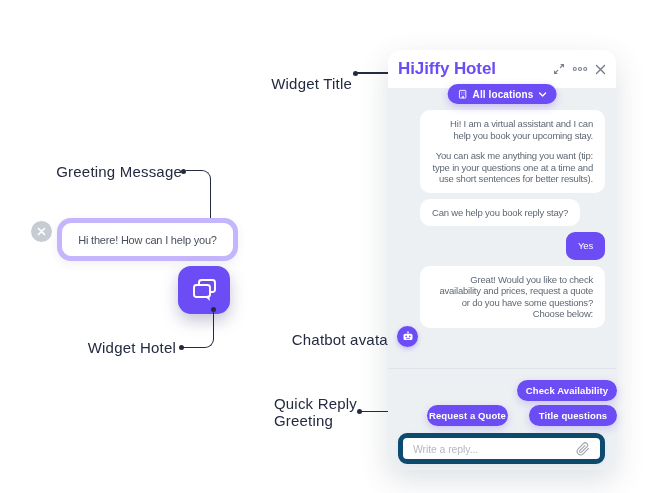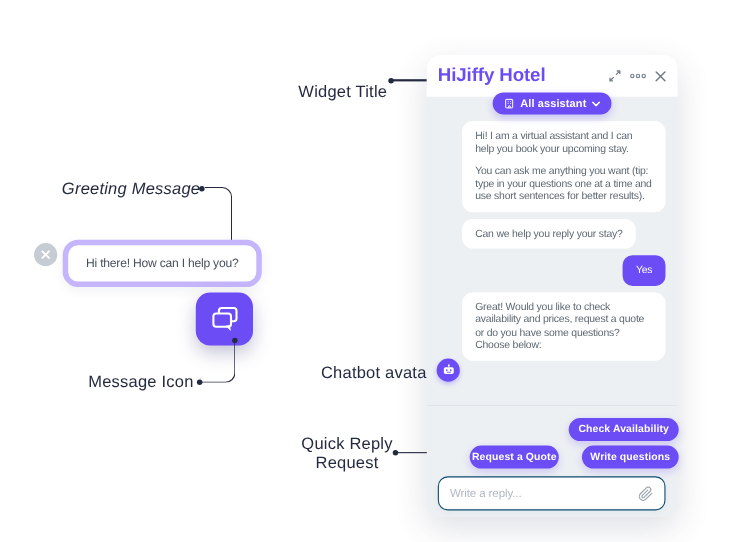--- a/index.html
+++ b/index.html
@@ -7,21 +7,21 @@
   .stage {
     position:relative; width:670px; height:493px; background:#fff;
     font-family:"Liberation Sans","DejaVu Sans",sans-serif; overflow:hidden;
   }
 
   
   .ann-label {
     position:absolute; color:#242a40; font-size:15px; font-weight:500;
     letter-spacing:.2px; white-space:nowrap;
   }
-  .ann-label.two-line { text-align:center; line-height:17px; }
+  .ann-label.two-line { text-align:left; line-height:17px; }
   .dot { position:absolute; width:5px; height:5px; border-radius:50%; background:#242a40; }
   .hline { position:absolute; height:1.5px; background:#242a40; }
   .elbow-down {
     position:absolute; border-top:1.5px solid #242a40; border-right:1.5px solid #242a40;
     border-top-right-radius:9px;
   }
   .elbow-left {
     position:absolute; border-bottom:1.5px solid #242a40; border-right:1.5px solid #242a40;
     border-bottom-right-radius:9px;
   }
@@ -65,21 +65,21 @@
     box-shadow:0 3px 8px rgba(107,76,245,.3); z-index:2;
   }
 
   .chat-body {
     position:absolute; left:0; top:38px; right:0; bottom:102px;
     padding:22px 11px 0 32px; overflow:hidden;
   }
   .bubble {
     background:#fff; border-radius:10px; padding:8px 12px; margin-bottom:6px;
     color:#5e6873; font-size:9.5px; line-height:11.5px; letter-spacing:-.2px;
-    width:fit-content; max-width:185px;
+    width:fit-content; max-width:185px;text-align:right;
   }
   .bubble.wide { width:185px; }
   .bubble p + p { margin-top:9px; }
   .bubble.user {
     background:#6b4cf5; color:#fff; margin-left:auto; border-radius:9px;
     padding:8px 12px; margin-bottom:6px;
   }
   .avatar {
     position:absolute; left:9px; top:276px; width:21px; height:21px; border-radius:50%;
     background:#6b4cf5; display:flex; align-items:center; justify-content:center;
@@ -95,40 +95,40 @@
     color:#fff; font-family:inherit; font-size:9.5px; font-weight:bold; letter-spacing:.1px;
     display:flex; align-items:center; justify-content:center; cursor:pointer;
     box-shadow:0 3px 8px rgba(107,76,245,.25);
     margin-left:17px;
   }
   .qr-check { left:112px; top:11px; width:100px; }
   .qr-quote { left:22px;  top:36px; width:81px; }
   .qr-quest { left:124px; top:36px; width:88px; }
   .composer {
     position:absolute; left:10px; right:11px; top:64px; height:31px; background:#fff;
-    border:1px solid #0c4a6e; border-radius:9px; display:flex; align-items:center;
+    border:5px solid #0c4a6e; border-radius:9px; display:flex; align-items:center;
     padding:0 10px; box-shadow:0 2px 6px rgba(40,50,80,.05);
   }
   .composer input {
     flex:1; border:none; outline:none; background:transparent; font-family:inherit;
     font-size:10.5px; color:#5e6873; letter-spacing:-.1px; min-width:0;
   }
   .composer input::placeholder { color:#b2b9c3; }
 </style>
 </head>
 <body>
 
 <div class="stage">
 
   <div class="ann-label" style="right:318px; top:75px;">Widget Title</div>
   <div class="dot" style="left:352.5px; top:70.5px;"></div>
   <div class="hline" style="left:357px; top:72.2px; width:34px;"></div>
   <div class="dot" style="left:390.5px; top:70.5px;"></div>
 
-  <div class="ann-label" style="right:488px; top:163px;font-style:italic;">Greeting Message</div>
+  <div class="ann-label" style="right:488px; top:163px;">Greeting Message</div>
   <div class="dot" style="left:180.5px; top:168.5px;"></div>
   <div class="elbow-down" style="left:186px; top:170.2px; width:25px; height:52px;"></div>
   <div class="dot" style="left:207.5px; top:221.5px;"></div>
 
   <div class="greeting-dismiss">
     <svg width="9" height="9" viewBox="0 0 9 9">
       <path d="M1.5 1.5 L7.5 7.5 M7.5 1.5 L1.5 7.5" stroke="#fff" stroke-width="1.7" stroke-linecap="round"></path>
     </svg>
   </div>
   <div class="greeting-bubble">
@@ -139,29 +139,29 @@
     <svg width="27" height="25" viewBox="0 0 27 25">
       <rect x="8" y="2" width="16" height="12" rx="2.5" fill="none" stroke="#fff" stroke-width="1.9"></rect>
       <rect x="3" y="7" width="16" height="12" rx="2.5" fill="#6b4cf5" stroke="#fff" stroke-width="1.9"></rect>
       <path d="M14 18.2 L18.8 23 L18.2 17.5 Z" fill="#fff"></path>
     </svg>
   </div>
 
   <div class="dot" style="left:210.8px; top:307px;"></div>
   <div class="elbow-left" style="left:182px; top:310px; width:32px; height:38px;"></div>
   <div class="dot" style="left:178.5px; top:344.7px;"></div>
-  <div class="ann-label" style="right:494px; top:339px;">Message Icon</div>
+  <div class="ann-label" style="right:494px; top:339px;">Widget Hotel</div>
 
   <div class="ann-label" style="right:277px; top:331px;">Chatbot avatar</div>
   <div class="dot" style="left:395px; top:335.5px;"></div>
   <div class="hline" style="left:399px; top:337.2px; width:6px;"></div>
 
   <div class="ann-label two-line" style="right:313px; top:395px;">
     <div>Quick Reply</div>
-    <div>Request</div>
+    <div>Greeting</div>
   </div>
   <div class="dot" style="left:357px; top:409px;"></div>
   <div class="hline" style="left:361px; top:410.7px; width:52px;"></div>
   <div class="dot" style="left:412px; top:409px;"></div>
 
   <div class="panel">
 
     <div class="panel-header">
       <span class="panel-title">HiJiffy Hotel</span>
       <span class="header-icons">
@@ -183,33 +183,33 @@
           </svg>
         </span>
       </span>
     </div>
 
     <button class="loc-btn">
       <svg width="10" height="10" viewBox="0 0 11 11">
         <rect x="2" y="1.5" width="7" height="8.5" rx="0.5" fill="none" stroke="#fff" stroke-width="1"></rect>
         <path d="M4 3.5 h1 M6.5 3.5 h1 M4 5.5 h1 M6.5 5.5 h1 M5 10 v-2 h1.5 v2" stroke="#fff" stroke-width="0.9" fill="none"></path>
       </svg>
-      <span>All assistant</span>
+      <span>All locations</span>
       <svg width="8" height="5" viewBox="0 0 8 5">
         <path d="M1 1 L4 4 L7 1" fill="none" stroke="#fff" stroke-width="1.4" stroke-linecap="round" stroke-linejoin="round"></path>
       </svg>
     </button>
 
     <div class="chat-body">
       <div class="bubble wide">
         <p>Hi! I am a virtual assistant and I can help you book your upcoming stay.</p>
         <p>You can ask me anything you want (tip: type in your questions one at a time and use short sentences for better results).</p>
       </div>
       <div class="bubble">
-        <p>Can we help you reply your stay?</p>
+        <p>Can we help you book reply stay?</p>
       </div>
       <div class="bubble user">
         <p>Yes</p>
       </div>
       <div class="bubble wide">
         <p>Great! Would you like to check availability and prices, request a quote or do you have some questions? Choose below:</p>
       </div>
     </div>
 
     <div class="avatar">
@@ -219,21 +219,21 @@
         <rect x="1.5" y="2.8" width="9" height="6.2" rx="1.6" fill="#fff"></rect>
         <circle cx="4.2" cy="5.4" r="0.8" fill="#6b4cf5"></circle>
         <circle cx="7.8" cy="5.4" r="0.8" fill="#6b4cf5"></circle>
         <path d="M4.5 7.4 h3" stroke="#6b4cf5" stroke-width="0.8" stroke-linecap="round"></path>
       </svg>
     </div>
 
     <div class="panel-footer">
       <button class="qr-btn qr-check">Check Availability</button>
       <button class="qr-btn qr-quote">Request a Quote</button>
-      <button class="qr-btn qr-quest">Write questions</button>
+      <button class="qr-btn qr-quest">Title questions</button>
 
       <div class="composer">
         <input type="text" placeholder="Write a reply..." style="">
         <svg width="14" height="14" viewBox="0 0 24 24">
           <path d="M21.44 11.05 l-9.19 9.19 a6 6 0 0 1 -8.49 -8.49 l9.19 -9.19 a4 4 0 0 1 5.66 5.66 l-9.2 9.19 a2 2 0 0 1 -2.83 -2.83 l8.49 -8.48" fill="none" stroke="#9aa2ad" stroke-width="1.8" stroke-linecap="round" stroke-linejoin="round"></path>
         </svg>
       </div>
     </div>
   </div>
 

